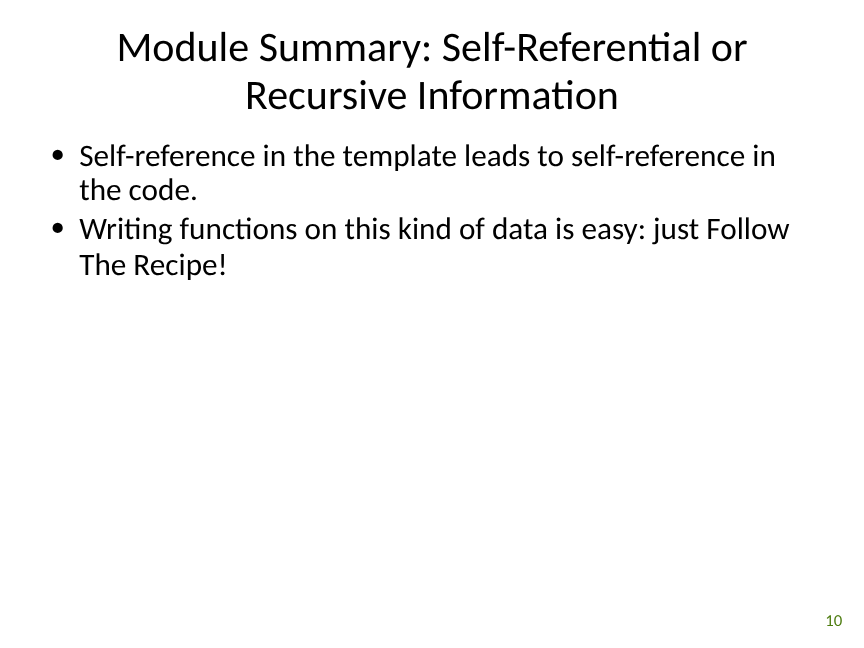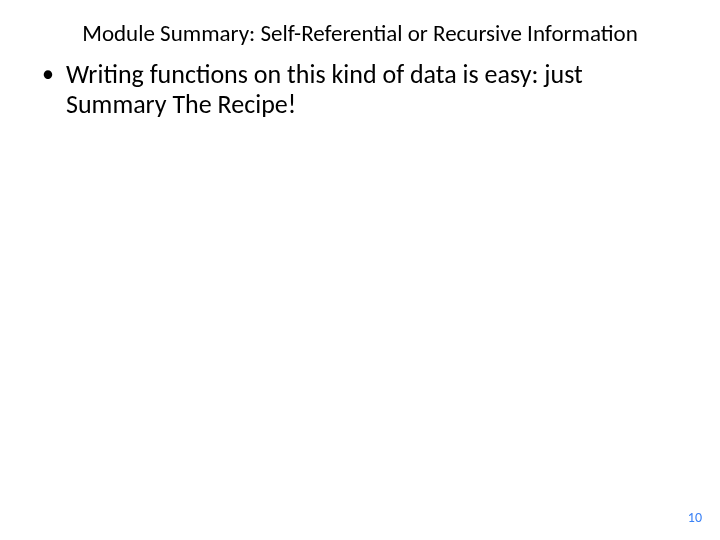--- a/index.html
+++ b/index.html
@@ -12,21 +12,21 @@
     color: #000;
   }
   .slide {
     position: relative;
     width: 720px;
     height: 540px;
     box-sizing: border-box;
   }
   .title {
     text-align: center;
-    font-size: 23px;
+    font-size: 35px;
     line-height: 1.15;
     padding: 20px 40px 8px 40px;
     font-weight: 400;
   }
   .body {
     padding: 6px 36px 0 36px;
   }
   ul.bullets {
     list-style: none;
     margin: 0;
@@ -47,32 +47,35 @@
     top: 0;
     font-size: 24px;
     line-height: 1.2;
   }
   .ital { font-style: italic; }
   .page-num {
     position: absolute;
     right: 18px;
     bottom: 14px;
     font-size: 14px;
-    color: #3b82f6;
+    color: #4d7c0f;
   }
 </style>
 </head>
 <body>
 
 <div class="slide">
 
   <div class="title">Module Summary: Self-Referential or Recursive Information</div>
 
   <div class="body">
     <ul class="bullets">
       <li>
-        <span>Writing functions on this kind of data is easy: just Summary The Recipe!</span>
+        <span>Self-reference in the template leads to self-reference in the code.</span>
+      </li>
+      <li>
+        <span>Writing functions on this kind of data is easy: just Follow The Recipe!</span>
       </li>
     </ul>
   </div>
 
   <div class="page-num">10</div>
 </div>
 
 </body></html>

